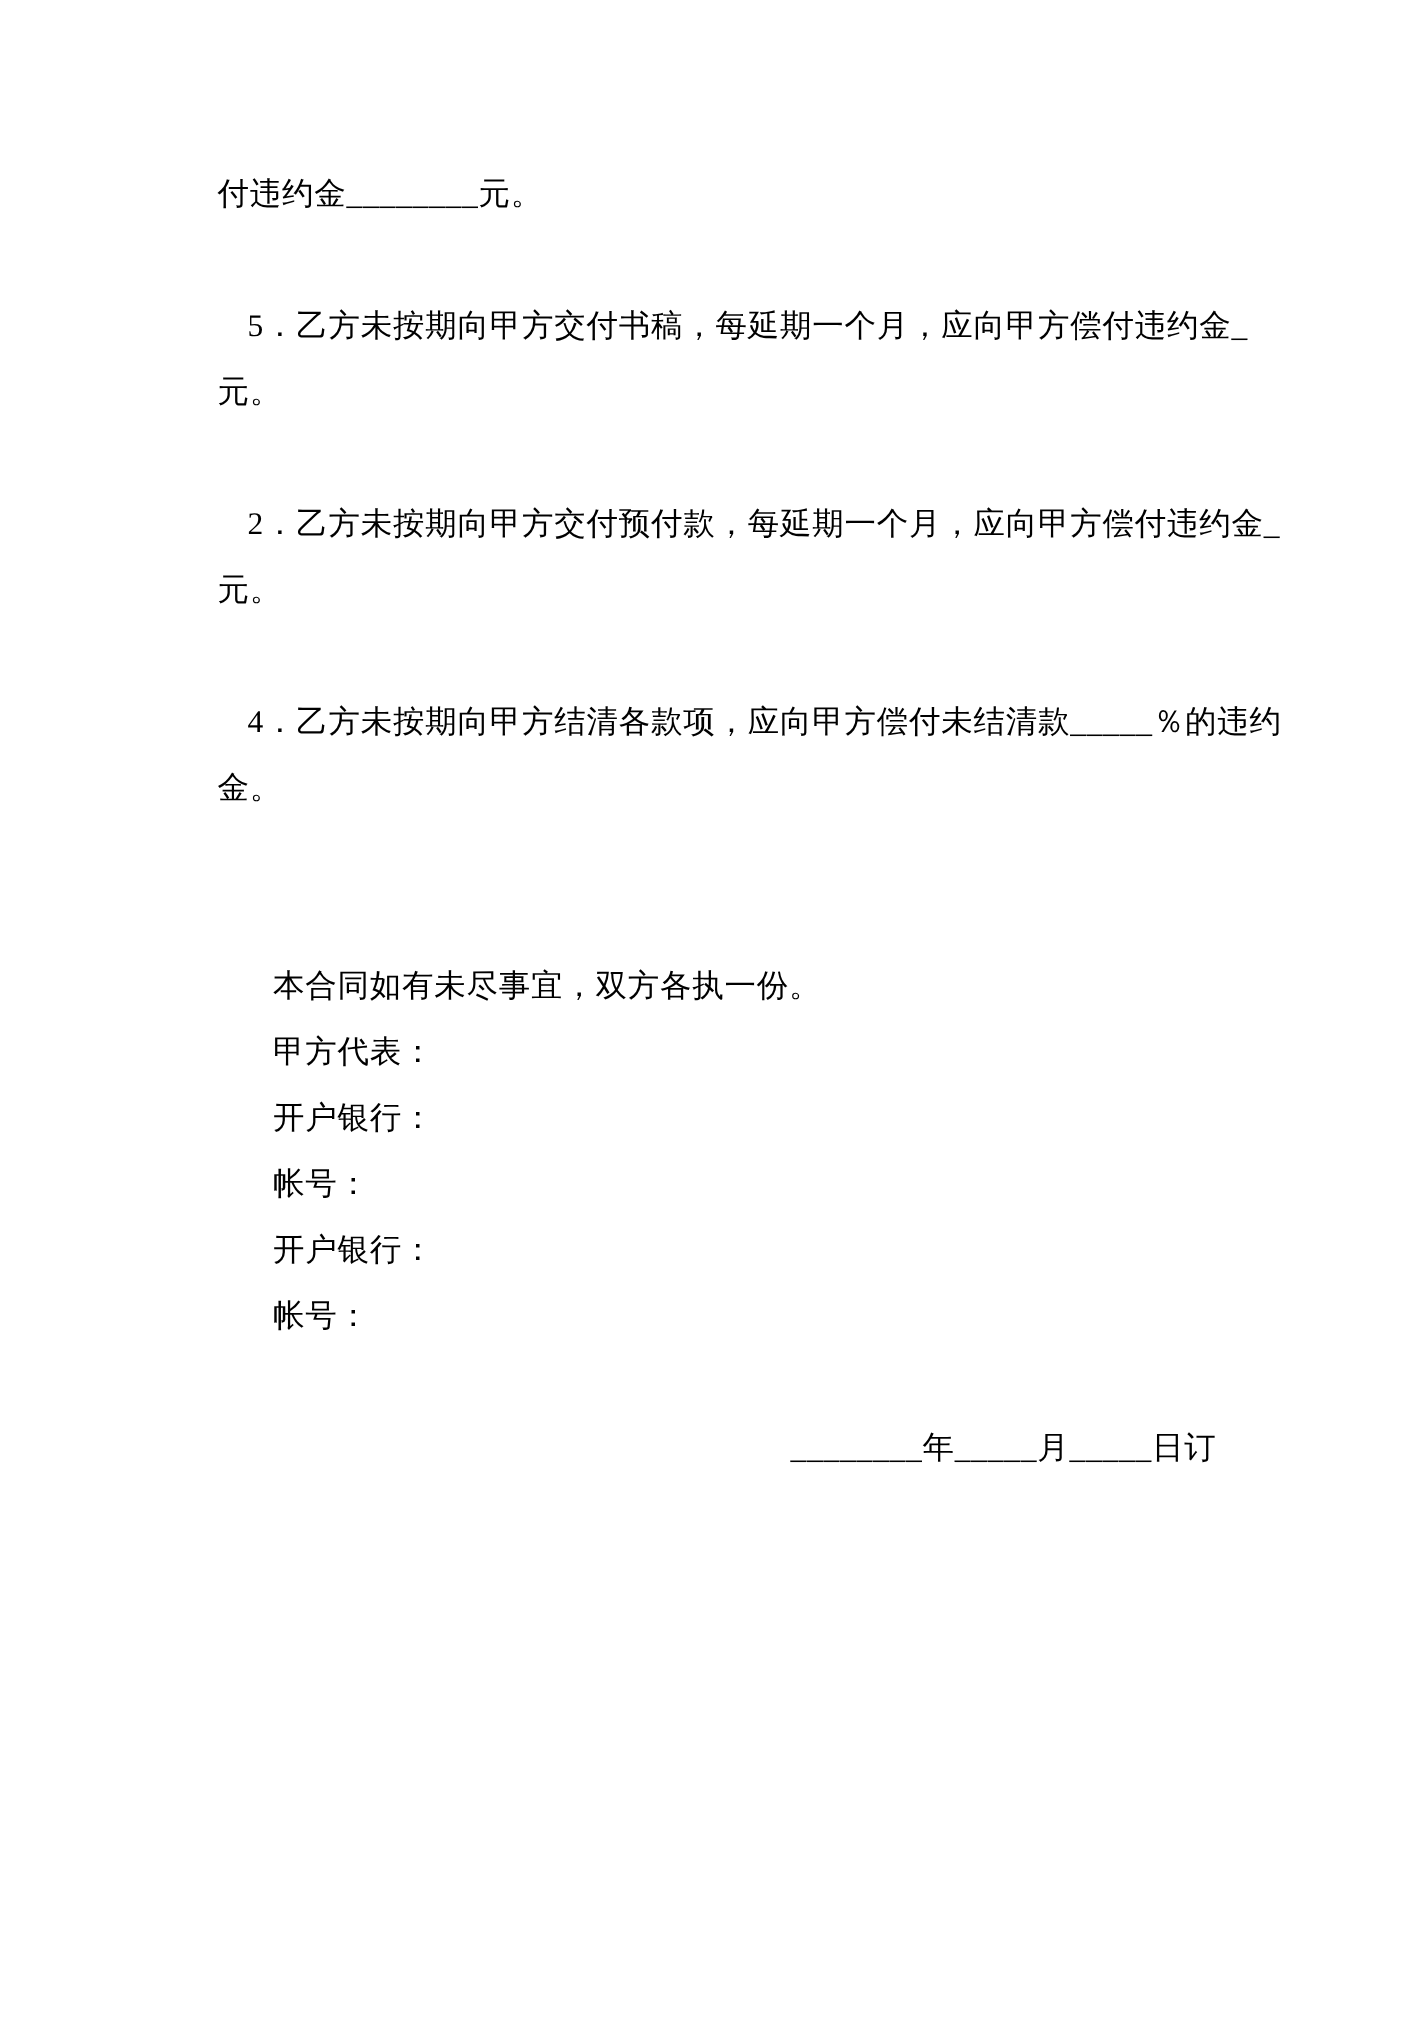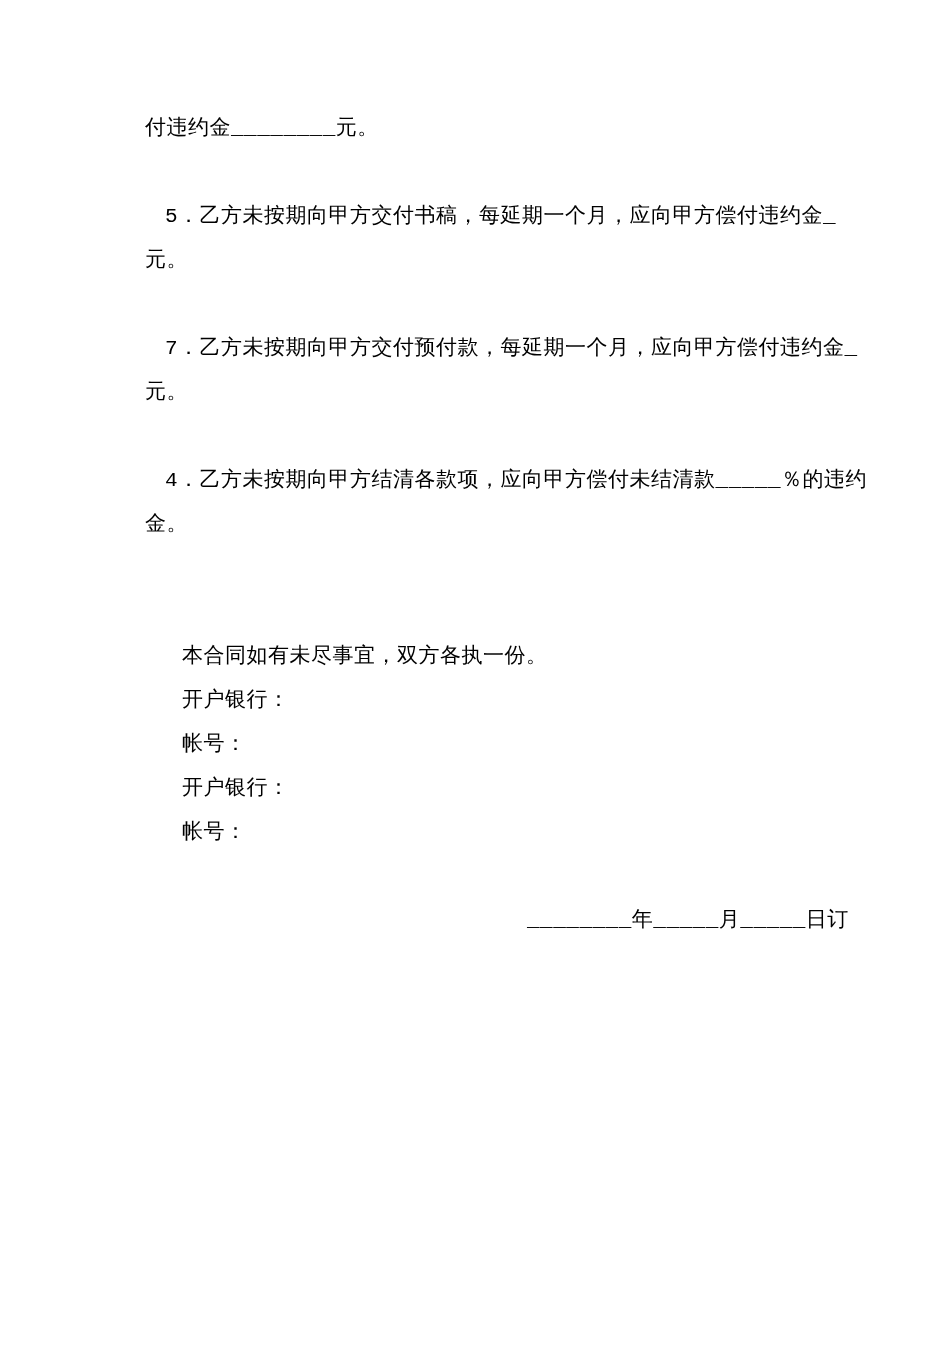--- a/index.html
+++ b/index.html
@@ -8,61 +8,62 @@
     background: #ffffff;
   }
   .page {
     position: relative;
     width: 950px;
     height: 1278px;
     background: #ffffff;
     overflow: hidden;
     box-sizing: border-box;
     padding: 107px 120px 0 145px;
-    font-family: Liberation Mono, monospace;
+    font-family: Liberation Serif, serif;
     font-size: 21px;
     color: #000000;
   }
   .line {
     height: 44px;
     line-height: 44px;
     white-space: nowrap;
     letter-spacing: 0.5px;
   }
   .gap {
     height: 44px;
   }
   .indent-num { text-indent: 20px; }   
   .indent-para { text-indent: 37px; }  
-  .date-line { padding-left: 382px; text-align: center; }  
+  .date-line { padding-left: 382px; }  
 </style>
 </head>
 <body>
 
 <div class="page">
 
   <div class="line">付违约金________元。</div>
   <div class="gap"></div>
 
   <div class="line indent-num">5．乙方未按期向甲方交付书稿，每延期一个月，应向甲方偿付违约金_</div>
   <div class="line">元。</div>
   <div class="gap"></div>
 
-  <div class="line indent-num">7．乙方未按期向甲方交付预付款，每延期一个月，应向甲方偿付违约金_</div>
+  <div class="line indent-num">2．乙方未按期向甲方交付预付款，每延期一个月，应向甲方偿付违约金_</div>
   <div class="line">元。</div>
   <div class="gap"></div>
 
   <div class="line indent-num">4．乙方未按期向甲方结清各款项，应向甲方偿付未结清款_____％的违约</div>
   <div class="line">金。</div>
   <div class="gap"></div>
 
   <div class="gap"></div>
 
   <div class="line indent-para">本合同如有未尽事宜，双方各执一份。</div>
 
+  <div class="line indent-para">甲方代表：</div>
   <div class="line indent-para">开户银行：</div>
   <div class="line indent-para">帐号：</div>
 
   <div class="line indent-para">开户银行：</div>
   <div class="line indent-para">帐号：</div>
   <div class="gap"></div>
 
   <div class="line date-line">________年_____月_____日订</div>
 
 </div>

